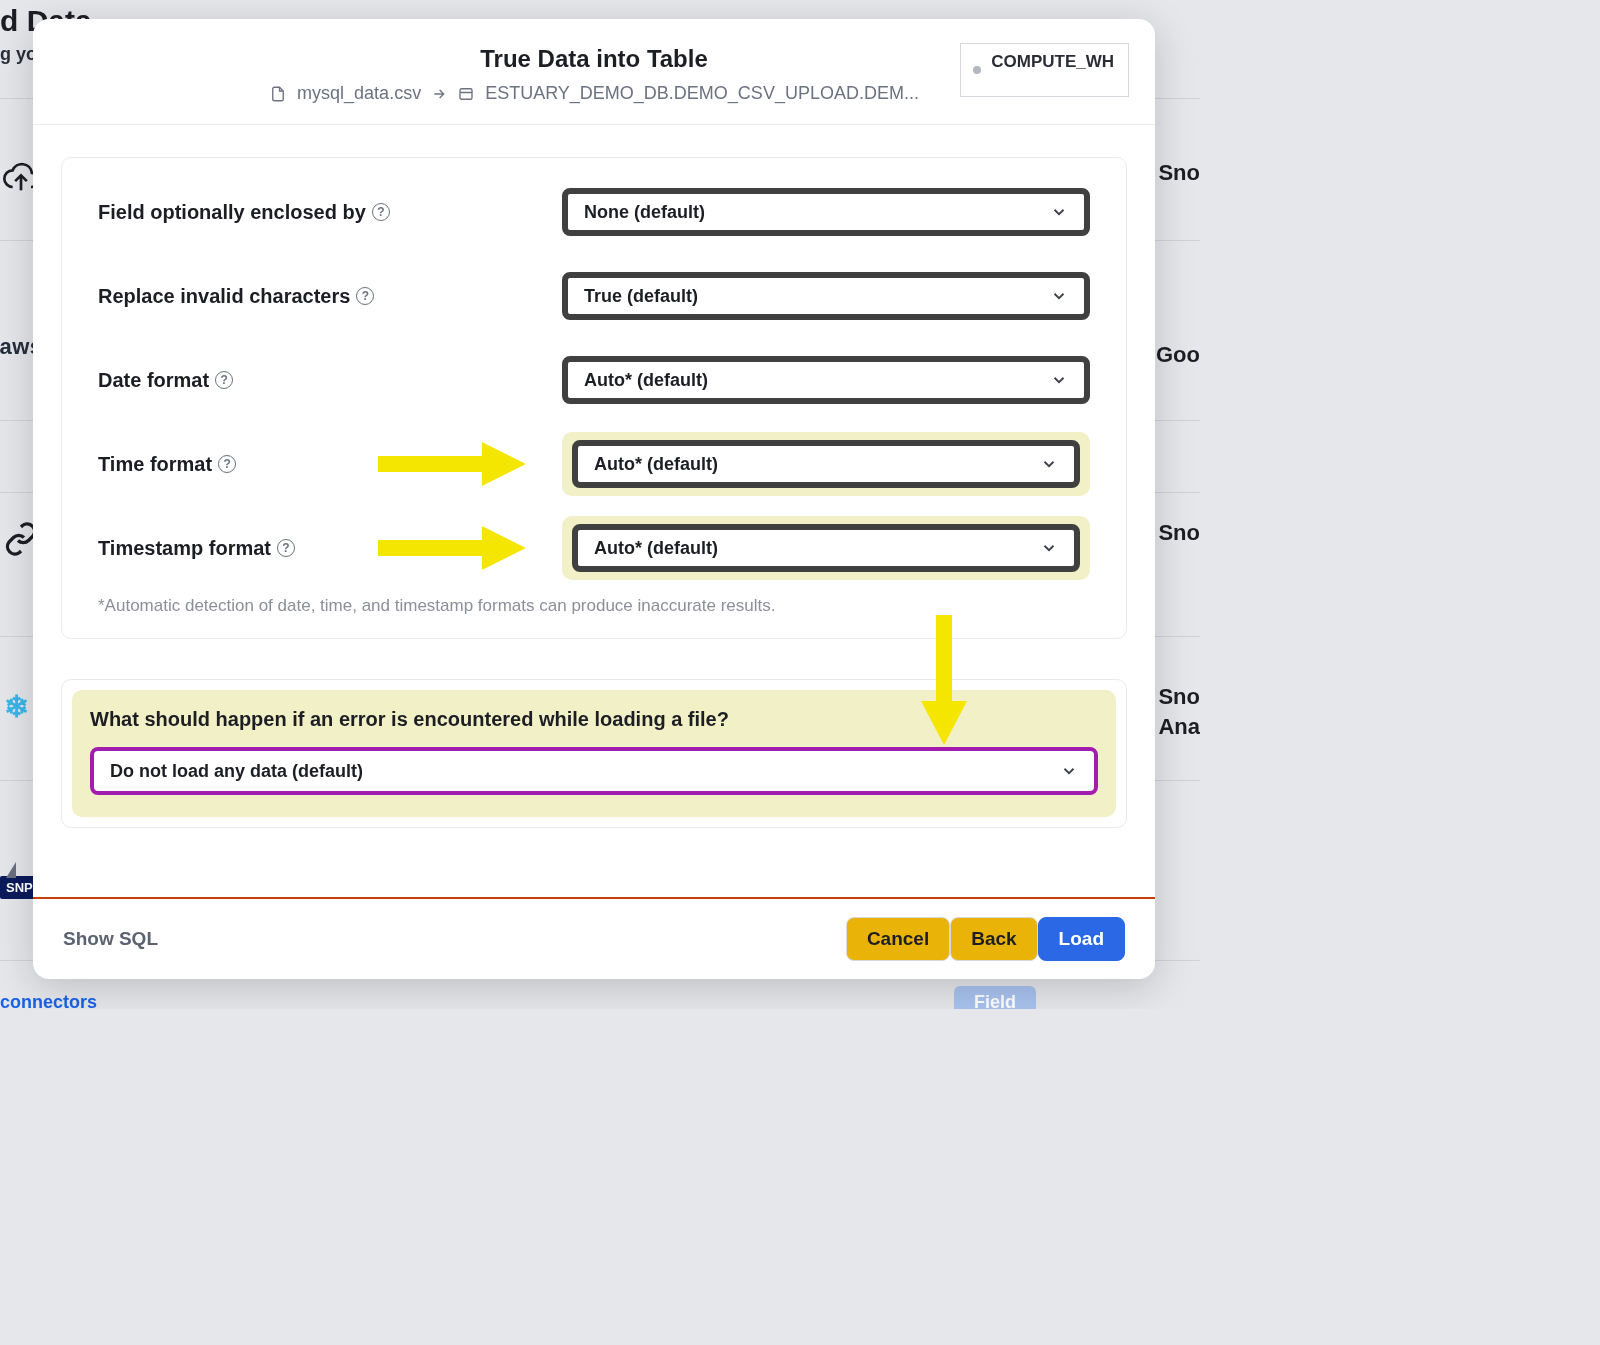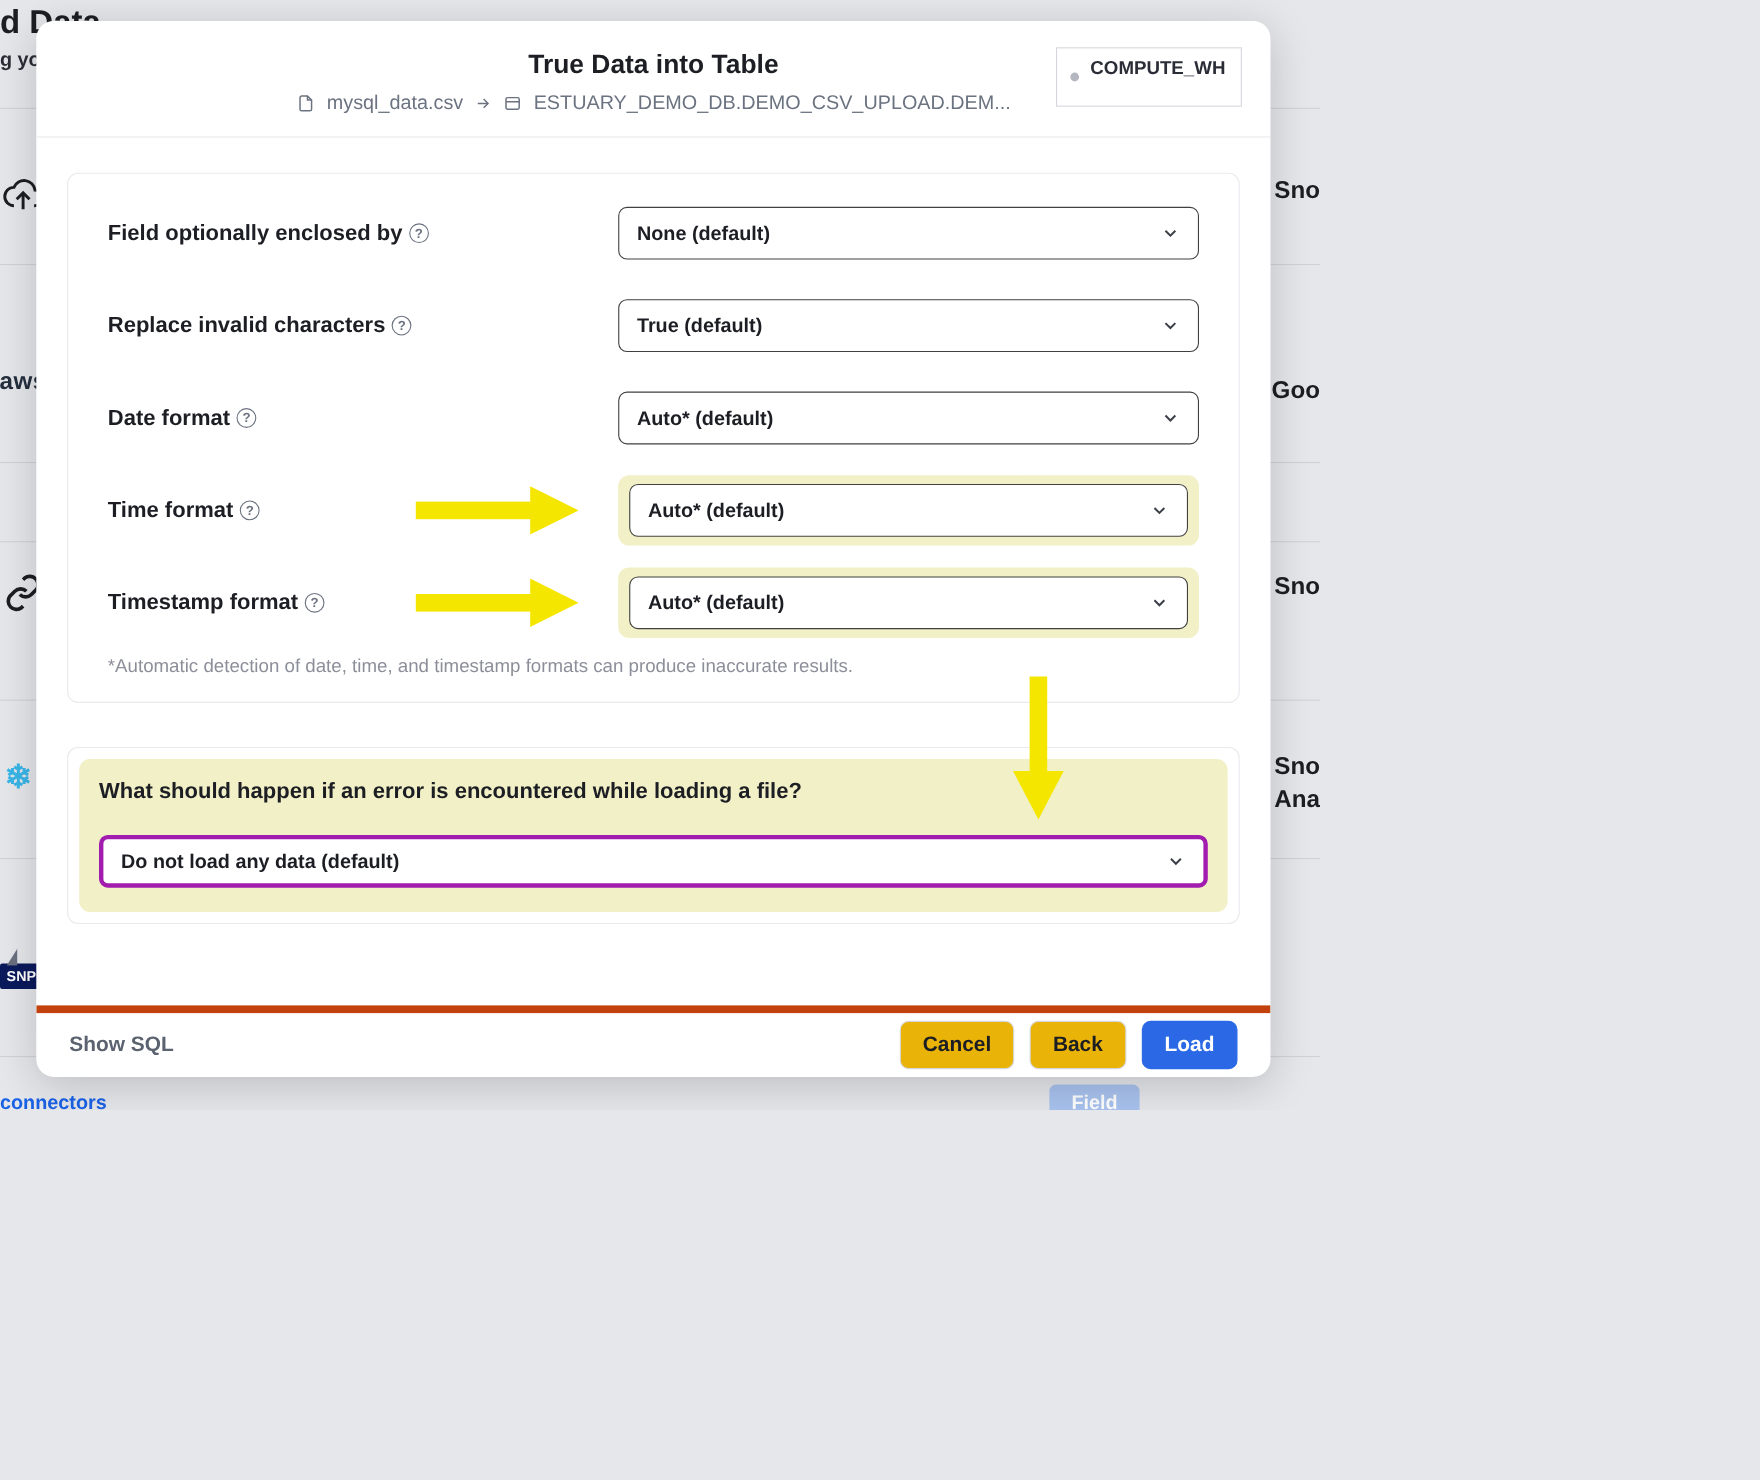--- a/index.html
+++ b/index.html
@@ -135,21 +135,21 @@
     width: 18px; height: 18px;
     border: 1.6px solid #6b7280;
     border-radius: 50%;
     font-size: 12px;
     color: #6b7280;
     font-weight: 700;
   }
   .select {
     flex: 1;
     height: 48px;
-    border: 1px solid #404040;
+    border: 6px solid #404040;
     border-radius: 8px;
     background: #fff;
     display: flex; align-items: center; justify-content: space-between;
     padding: 0 16px;
     font-size: 18px;
     color: #1c1e24;
     cursor: pointer;
   }
   .select.focused {
     border: 4px solid #a21caf;
@@ -208,28 +208,28 @@
     padding: 10px;
   }
   .error-inner-hl {
     background:#f2f0c6;
     border-radius:10px;
     padding: 18px 18px 22px 18px;
   }
   .error-question {
     font-size: 20px;
     color:#1c1e24;
-    margin-bottom: 28px;
+    margin-bottom: 16px;
   }
 
   
   .modal-footer {
-    border-top: 7px solid #c2410c;
-    padding: 7px 30px;
-    display: flex; align-items: center; gap: 14px;
+    border-top: 2px solid #c2410c;
+    padding: 18px 30px;
+    display: flex; align-items: center; 
   }
   .show-sql {
     color: #5b6270;
     font-size: 19px;
     font-weight: 700;
     cursor: pointer;
   }
   .spacer { flex:1; }
   .btn {
     height: 44px;

